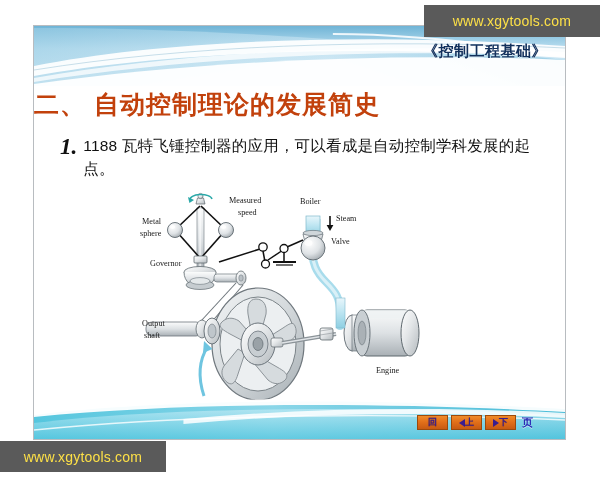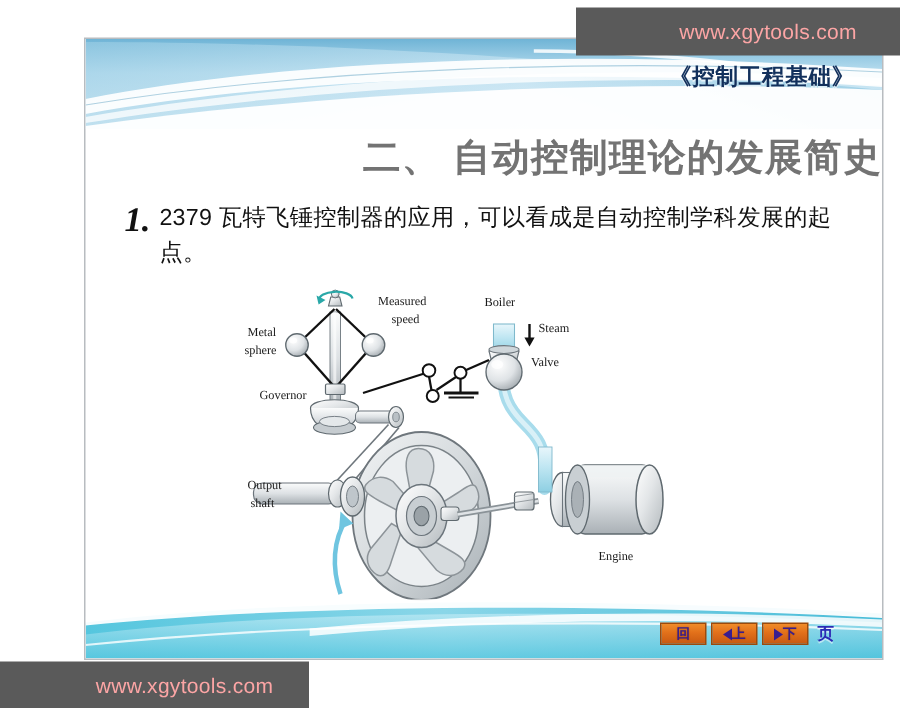--- a/index.html
+++ b/index.html
@@ -11,38 +11,37 @@
   }
   #page{position:absolute;left:0;top:0;width:600px;height:480px;background:#fff;}
 
   
   .slide{
     position:absolute;left:33px;top:25px;width:533px;height:415px;
     background:#ffffff;
     border:1px solid #b8bcc0;
     box-sizing:border-box;
     overflow:hidden;
-    margin-left:23px;
   }
 
   
   .banner{position:absolute;left:0;top:0;width:100%;height:60px;overflow:hidden;}
   .banner svg{display:block;width:100%;height:100%;}
   .course-title{
     position:absolute;right:18px;top:16px;
     font-size:15px;font-weight:bold;color:#12305c;
     letter-spacing:0.5px;white-space:nowrap;
     text-shadow:0 1px 0 rgba(255,255,255,.6);
   }
 
   
   .slide-title{
     position:absolute;left:0;top:62px;width:100%;
-    text-align:right;
-    font-size:25px;font-weight:bold;color:#737373;
+    text-align:left;
+    font-size:25px;font-weight:bold;color:#c2410c;
     letter-spacing:1px;white-space:nowrap;
   }
 
   
   .body-block{
     position:absolute;left:26px;top:108px;right:22px;
     display:flex;align-items:flex-start;
   }
   .bullet-num{
     font-family:"Liberation Serif",serif;
@@ -81,23 +80,23 @@
   }
   .navbtn .tri-l{border-right:6px solid #3a1d8f;}
   .navbtn .tri-r{border-left:6px solid #3a1d8f;}
   .nav-page-label{
     font-size:11px;color:#2b2bb5;font-weight:bold;margin-left:3px;
     text-shadow:0 1px 0 rgba(255,255,255,.5);
   }
 
   
   .wm{
-    position:absolute;background:#5a5a5a;color:#fca5a5;
+    position:absolute;background:#5a5a5a;color:#fde047;
     font-size:14px;letter-spacing:.2px;
-    display:flex;align-items:center;justify-content:center;padding-left:40px;
+    display:flex;align-items:center;justify-content:center;
   }
   .wm-top{right:0;top:5px;width:176px;height:32px;}
   .wm-bottom{left:0;bottom:8px;width:166px;height:31px;}
 </style>
 </head>
 <body>
 
 <div id="page">
 
   <div class="slide">
@@ -124,21 +123,21 @@
         <path d="M300,8 C380,8 460,18 533,30" stroke="#ffffff" stroke-width="2.2" fill="none" opacity="0.85"></path>
         <path d="M0,44 C150,20 340,12 533,22" stroke="#8fbed4" stroke-width="0.7" fill="none" opacity="0.7"></path>
       </svg>
       <div class="course-title">《控制工程基础》</div>
     </div>
 
     <div class="slide-title">二、 自动控制理论的发展简史</div>
 
     <div class="body-block">
       <span class="bullet-num">1.</span>
-      <span class="bullet-text">2379 瓦特飞锤控制器的应用，可以看成是自动控制学科发展的起点。</span>
+      <span class="bullet-text">1188 瓦特飞锤控制器的应用，可以看成是自动控制学科发展的起点。</span>
     </div>
 
     <div class="figure">
       <svg viewBox="0 0 300 222">
         <defs>
           <linearGradient id="metalG" x1="0" y1="0" x2="1" y2="1">
             <stop offset="0%" stop-color="#ffffff"></stop>
             <stop offset="45%" stop-color="#e3e6e8"></stop>
             <stop offset="100%" stop-color="#b3b9bd"></stop>
           </linearGradient>

